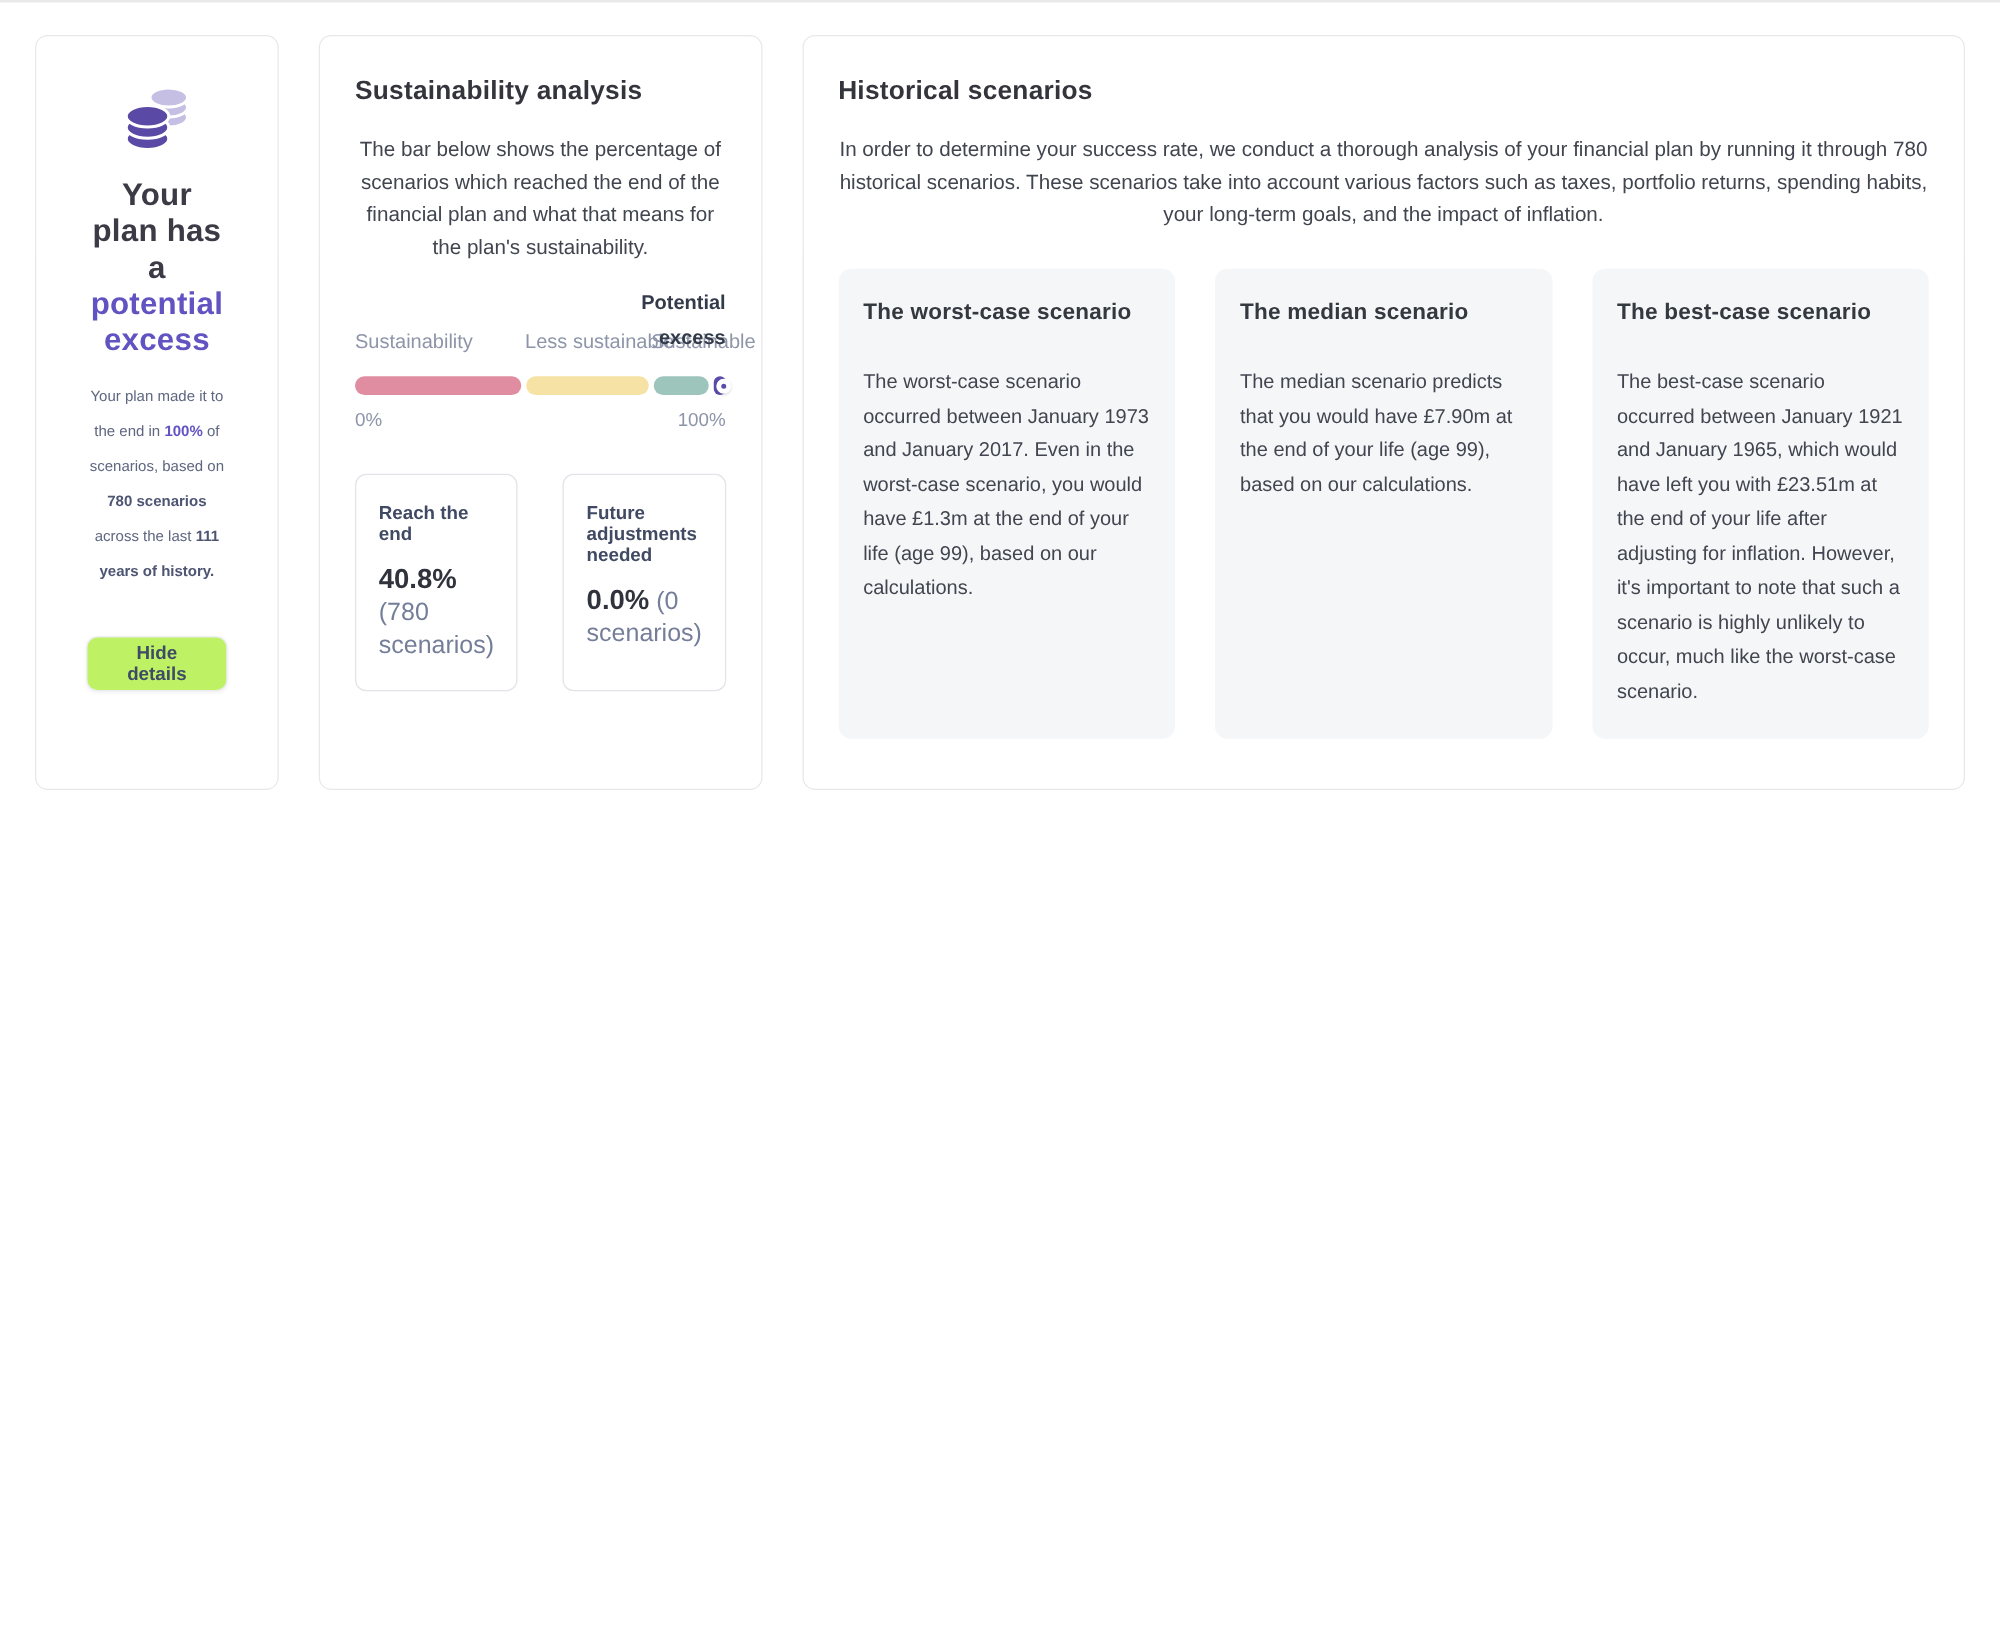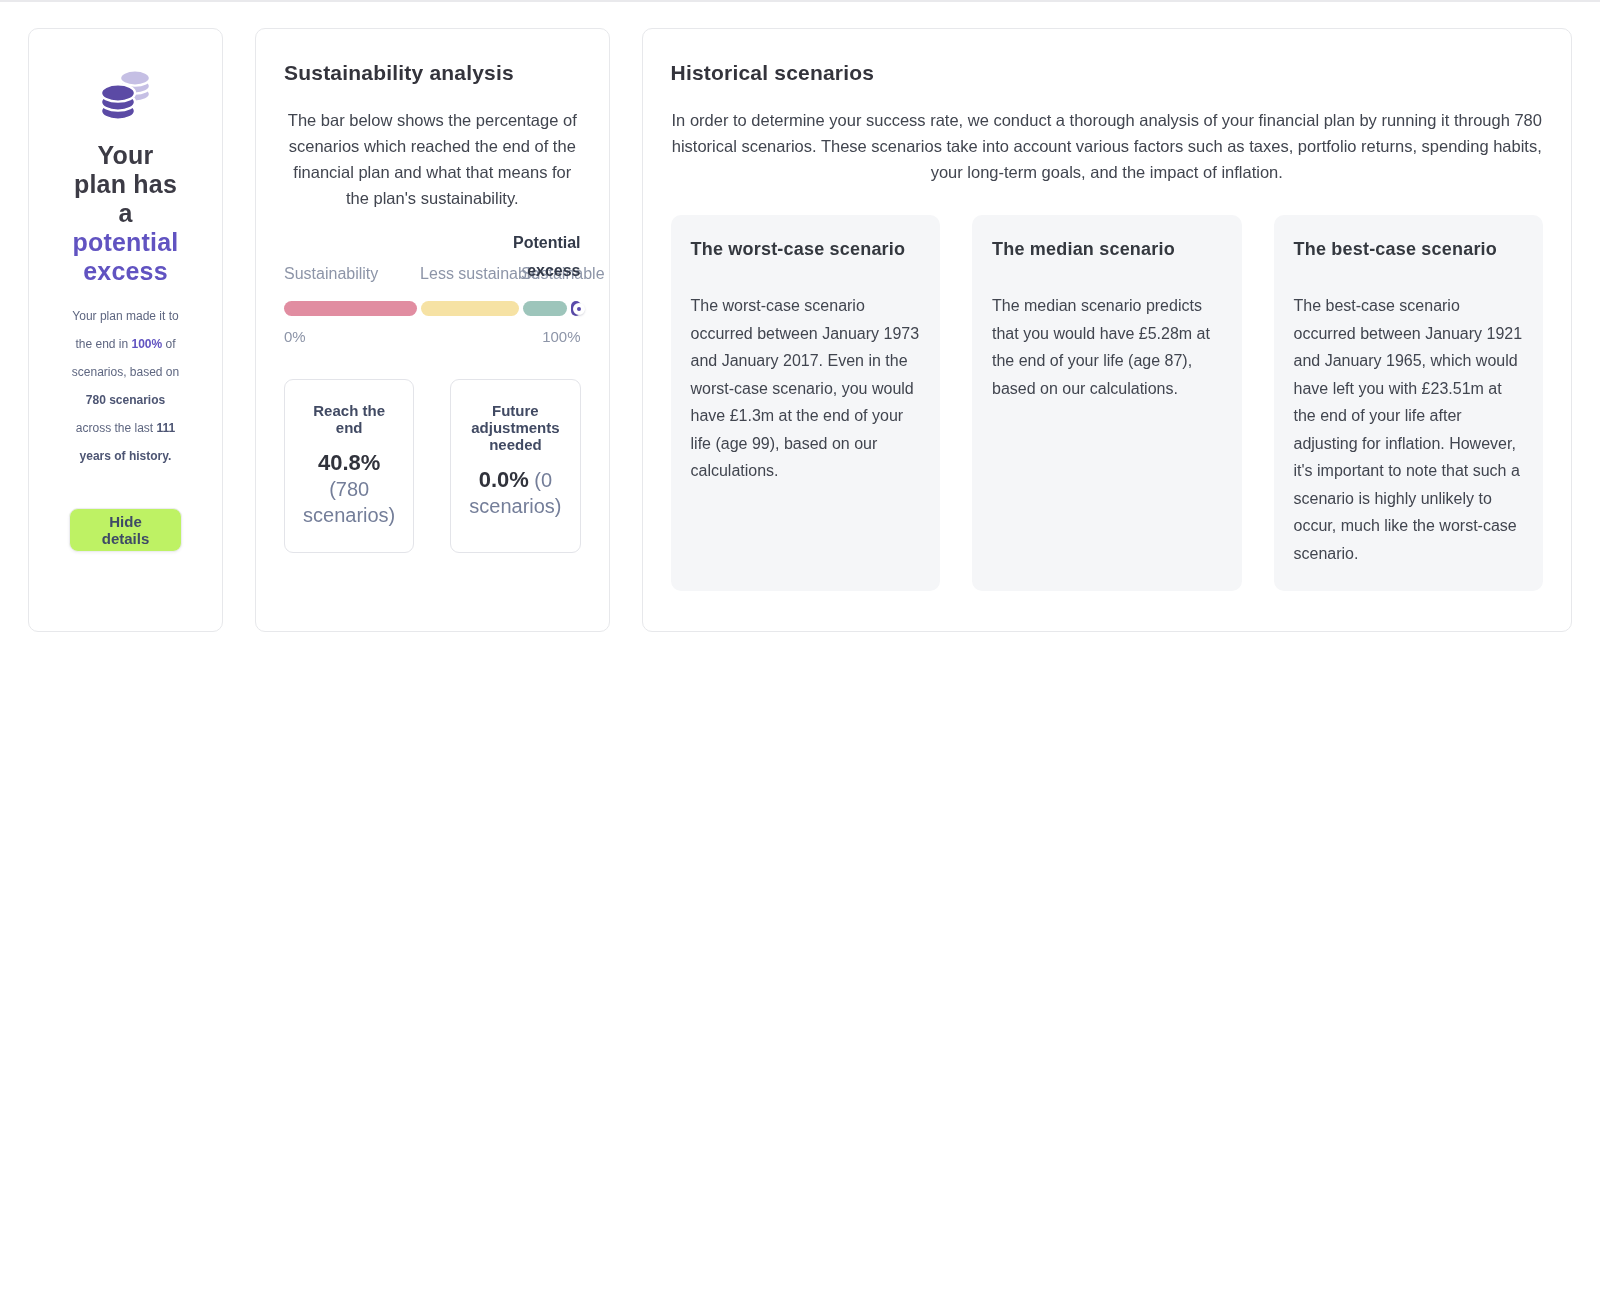--- a/index.html
+++ b/index.html
@@ -65,21 +65,21 @@
   .bar-seg { height:15px; border-radius:8px; }
   .gauge-marker {
     position:absolute; right:-4px; top:50%; transform:translateY(-50%);
     width:12px; height:12px; border-radius:50%;
     border:4px solid #ffffff;
     box-shadow:0 1px 2px rgba(40,40,70,.18);
   }
   .scale-row { display:flex; justify-content:space-between; margin-top:12px;
     font-size:15px; color:#8d95a8; }
 
-  .stats-row { display:flex; gap:36px; margin-top:34px;text-align:center; }
+  .stats-row { display:flex; gap:36px; margin-top:34px; }
   .stat-box {
     flex:1 1 0; border:1px solid #e3e4e9; border-radius:9px;
     padding:22px 18px 24px; background:#ffffff;
   }
   .stat-label { font-size:15px; font-weight:700; color:#414a63; }
   .stat-value-line { margin-top:14px; font-size:22px; }
   .stat-value { font-weight:700; color:#31333c; }
   .stat-detail { font-size:20px; color:#747e99; }
 
   
@@ -156,21 +156,21 @@
     <h2>Historical scenarios</h2>
     <p class="section-desc" style="max-width:1420px;">In order to determine your success rate, we conduct a thorough analysis of your financial plan by running it through 780 historical scenarios. These scenarios take into account various factors such as taxes, portfolio returns, spending habits, your long-term goals, and the impact of inflation.</p>
 
     <div class="scenario-row">
       <div class="scenario-card">
         <div class="scenario-title">The worst-case scenario</div>
         <p class="scenario-body">The worst-case scenario occurred between January 1973 and January 2017. Even in the worst-case scenario, you would have £1.3m at the end of your life (age 99), based on our calculations.</p>
       </div>
       <div class="scenario-card">
         <div class="scenario-title">The median scenario</div>
-        <p class="scenario-body">The median scenario predicts that you would have £5.28m at the end of your life (age 87), based on our calculations.</p>
+        <p class="scenario-body">The median scenario predicts that you would have £7.90m at the end of your life (age 99), based on our calculations.</p>
       </div>
       <div class="scenario-card">
         <div class="scenario-title">The best-case scenario</div>
         <p class="scenario-body">The best-case scenario occurred between January 1921 and January 1965, which would have left you with £23.51m at the end of your life after adjusting for inflation. However, it's important to note that such a scenario is highly unlikely to occur, much like the worst-case scenario.</p>
       </div>
     </div>
   </section>
 
 </div>
 

